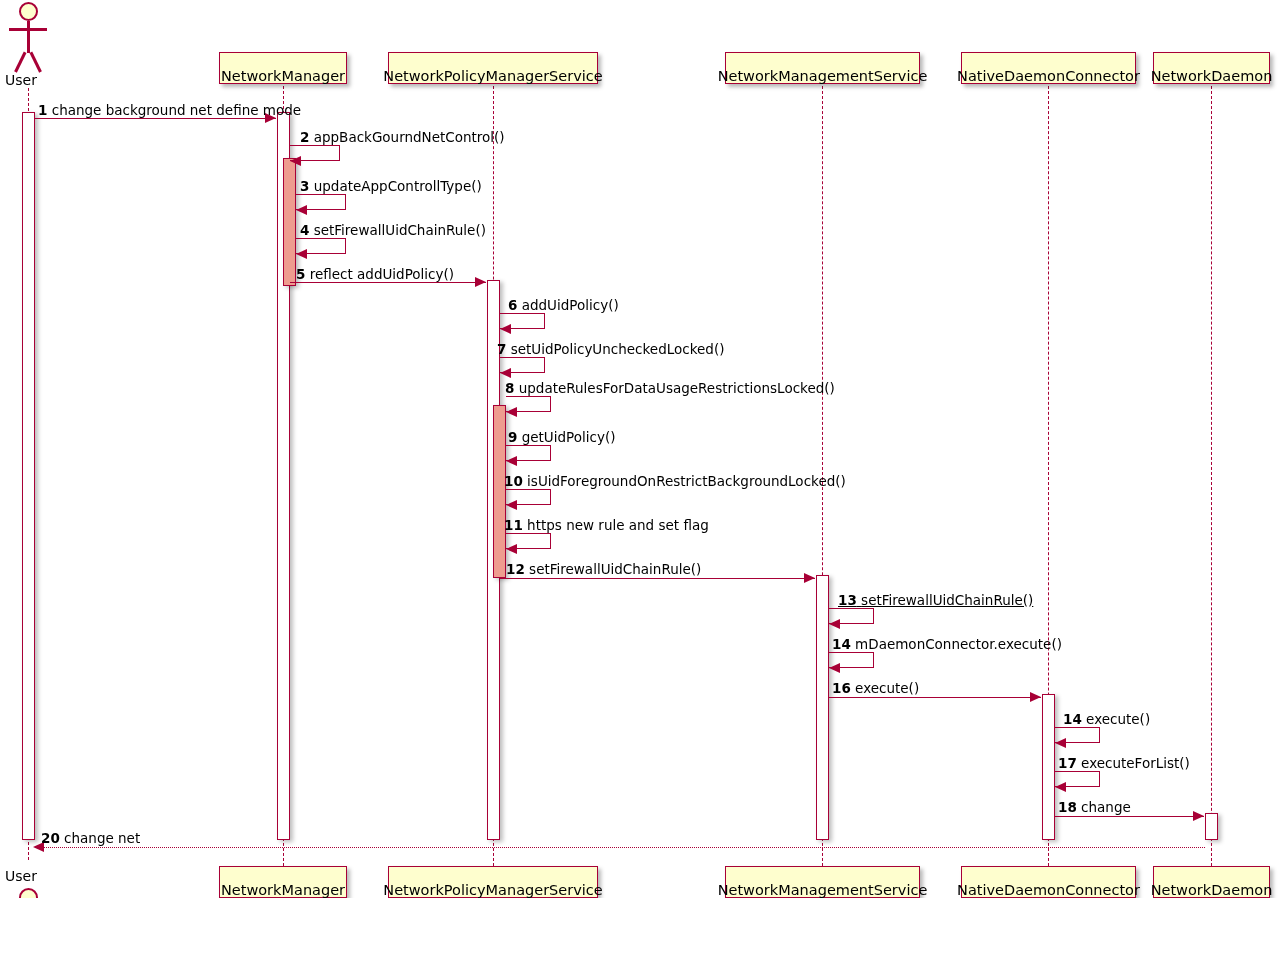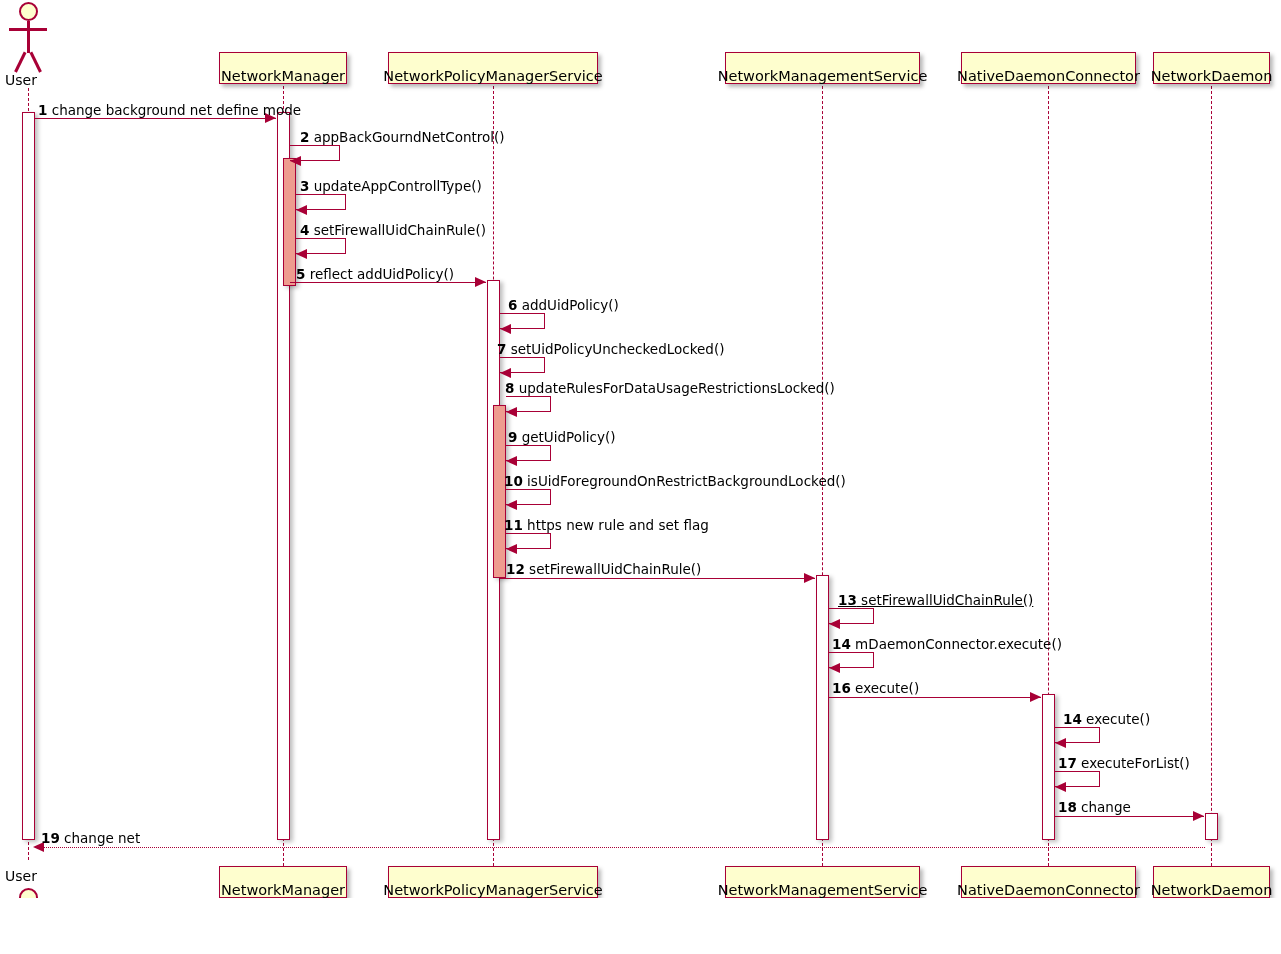--- a/index.html
+++ b/index.html
@@ -326,21 +326,21 @@
   <div class="arrowhead left" style="left:1055px; top:782px;"></div>
 
   <div class="mlabel" style="left:1058px; top:801px;">
     <span class="num">18</span>
     <span>change</span>
   </div>
   <div class="msgline" style="left:1055px; top:816px; width:149px;"></div>
   <div class="arrowhead right" style="left:1193px; top:811px;"></div>
 
   <div class="mlabel" style="left:41px; top:832px;">
-    <span class="num">19</span>
+    <span class="num">20</span>
     <span>change net</span>
   </div>
   <div class="msgline dotted" style="left:35px; top:847px; width:1170px;"></div>
   <div class="arrowhead left" style="left:33px; top:842px;"></div>
 
   <div id="watermark" style="left:945px; top:923px;">https://blog.csdn.net/a282255307</div>
 
 </div>
 
 </body></html>

